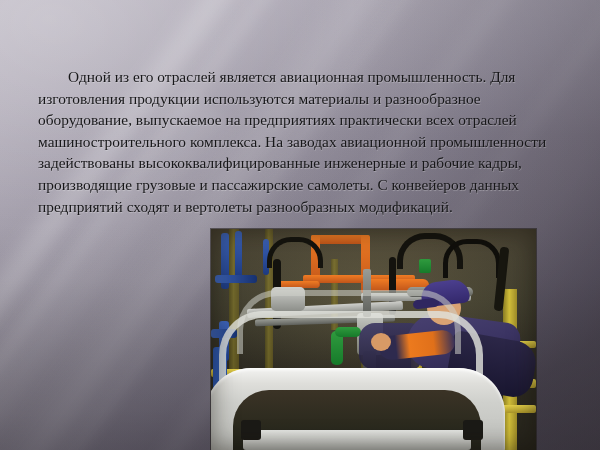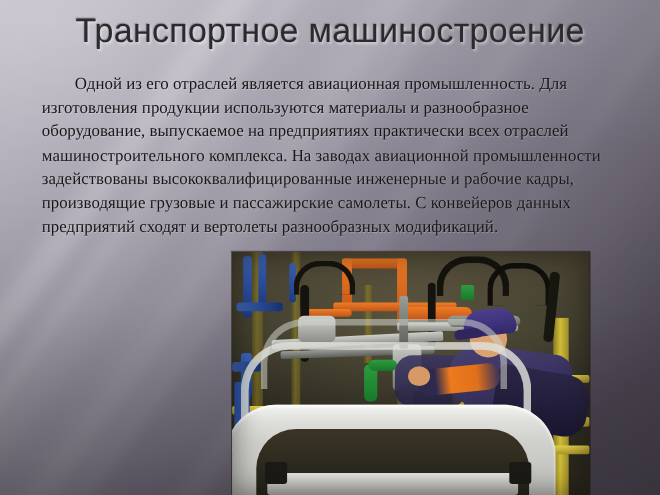--- a/index.html
+++ b/index.html
@@ -243,21 +243,20 @@
   <div class="streak s1"></div>
   <div class="streak s2"></div>
   <div class="streak s3"></div>
   <div class="streak s4"></div>
   <div class="streak s5"></div>
   <div class="streak s6"></div>
   <div class="streak s7"></div>
 
   <div class="vignette"></div>
 
-  <div class="title">Транспортное машиностроение</div>
 
   <div class="body-text">Одной из его отраслей является авиационная промышленность. Для изготовления продукции используются материалы и разнообразное оборудование, выпускаемое на предприятиях практически всех отраслей машиностроительного комплекса. На заводах авиационной промышленности задействованы высококвалифицированные инженерные и рабочие кадры, производящие грузовые и пассажирские самолеты. С конвейеров данных предприятий сходят и вертолеты разнообразных модификаций.</div>
 
   <div class="photo" title="Конвейер автомобильного завода: рабочий у сборочной линии">
 
     <div class="ph bg-factory"></div>
     <div class="ph haze"></div>
 
     <div class="ph ycol dim" style="left:18px;  width:10px;"></div>
     <div class="ph ycol dim" style="left:54px;  width:8px;"></div>

